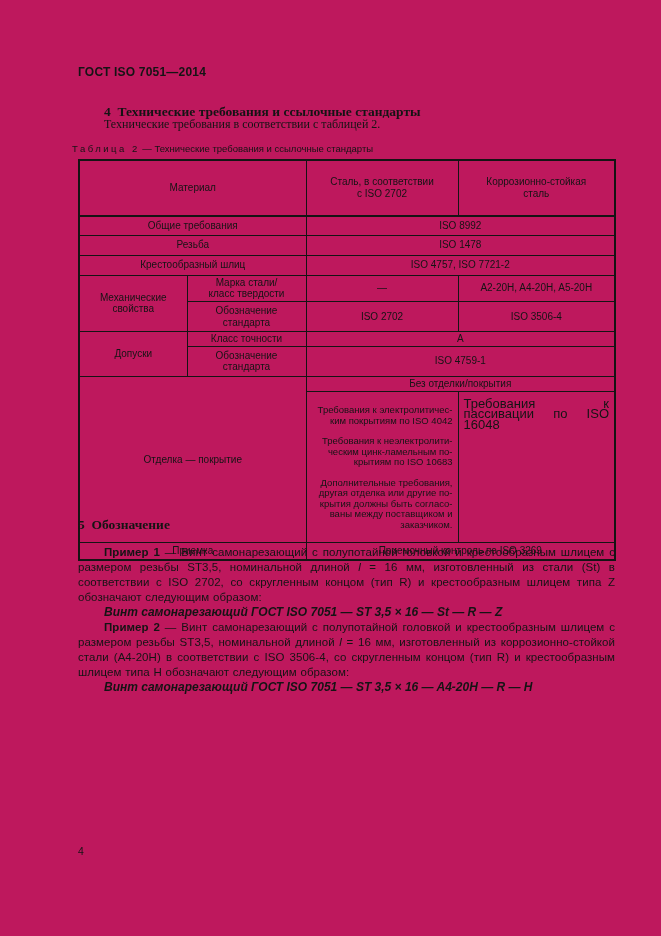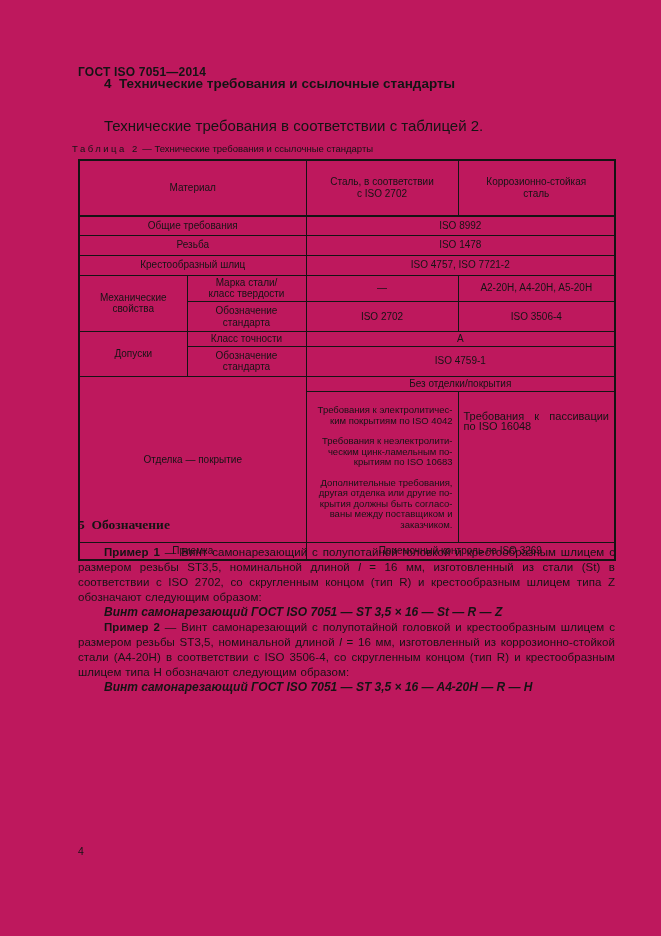--- a/index.html
+++ b/index.html
@@ -6,22 +6,22 @@
   html,body { background:#fff; }
   .page {
     position:relative; width:661px; height:936px; background:#be185d;
     font-family:"Liberation Sans", sans-serif; color:#141414; overflow:hidden;
   }
   .running-header {
     position:absolute; left:78px; top:65px;
     font-size:12px; font-weight:bold; letter-spacing:.2px; white-space:pre;
   }
   .sec-heading { font-size:13.5px; font-weight:bold; white-space:pre; }
-  .sec4 { position:absolute; left:104px; top:76px; }
-  .intro { position:absolute; left:104px; top:117px; font-size:15px; }
+  .sec4 { position:absolute; left:104px; top:104px;font-family:Liberation Serif, serif; }
+  .intro { position:absolute; left:104px; top:117px; font-size:12px;font-family:Liberation Serif, serif; }
   .tbl-caption { position:absolute; left:72px; top:143px; font-size:9.5px; white-space:pre; }
   .cap-label { letter-spacing:2.5px;text-align:center; }
   table.t2 {
     position:absolute; left:78px; top:159px; width:536px;
     border-collapse:collapse; table-layout:fixed;
     font-size:10px; line-height:1.18; color:#141414;
     border:2px solid #141414;
   }
   .t2 td {
     border:1px solid #141414; text-align:center; vertical-align:middle;
@@ -29,22 +29,22 @@
   }
   .t2 tr.r-head td { border-bottom-width:2px; }
   .h39{height:56px} .h19{height:19px} .h20{height:20px} .h30{height:30px}
   .h18{height:18px} .h101{height:101px} .h17{height:17px}
   td.finish-steel {
     text-align:right; vertical-align:top; padding:3px 5px 2px 6px;
     font-size:9.5px; line-height:10.4px;
   }
   td.finish-steel .fp { white-space:pre-line; }
   td.finish-stainless {
-    text-align:justify; vertical-align:top; padding:19px 5px;
-    font-size:11px; line-height:10.4px; white-space:normal;margin-top:42px;
+    text-align:justify; vertical-align:top; padding:7px 5px;
+    font-size:13px; line-height:10.4px; white-space:normal;margin-top:42px;
   }
   .sec5-flow { position:absolute; left:78px; top:517px; width:537px; }
   .sec5-flow .sec-heading { margin-bottom:12px;font-family:Liberation Serif, serif; }
   p.example {
     text-align:justify; text-indent:26px;
     font-size:11.5px; line-height:15px; letter-spacing:.05px; word-spacing:.5px;
   }
   p.example b { font-weight:bold; }
   p.example i { font-style:italic; }
   .designation {

